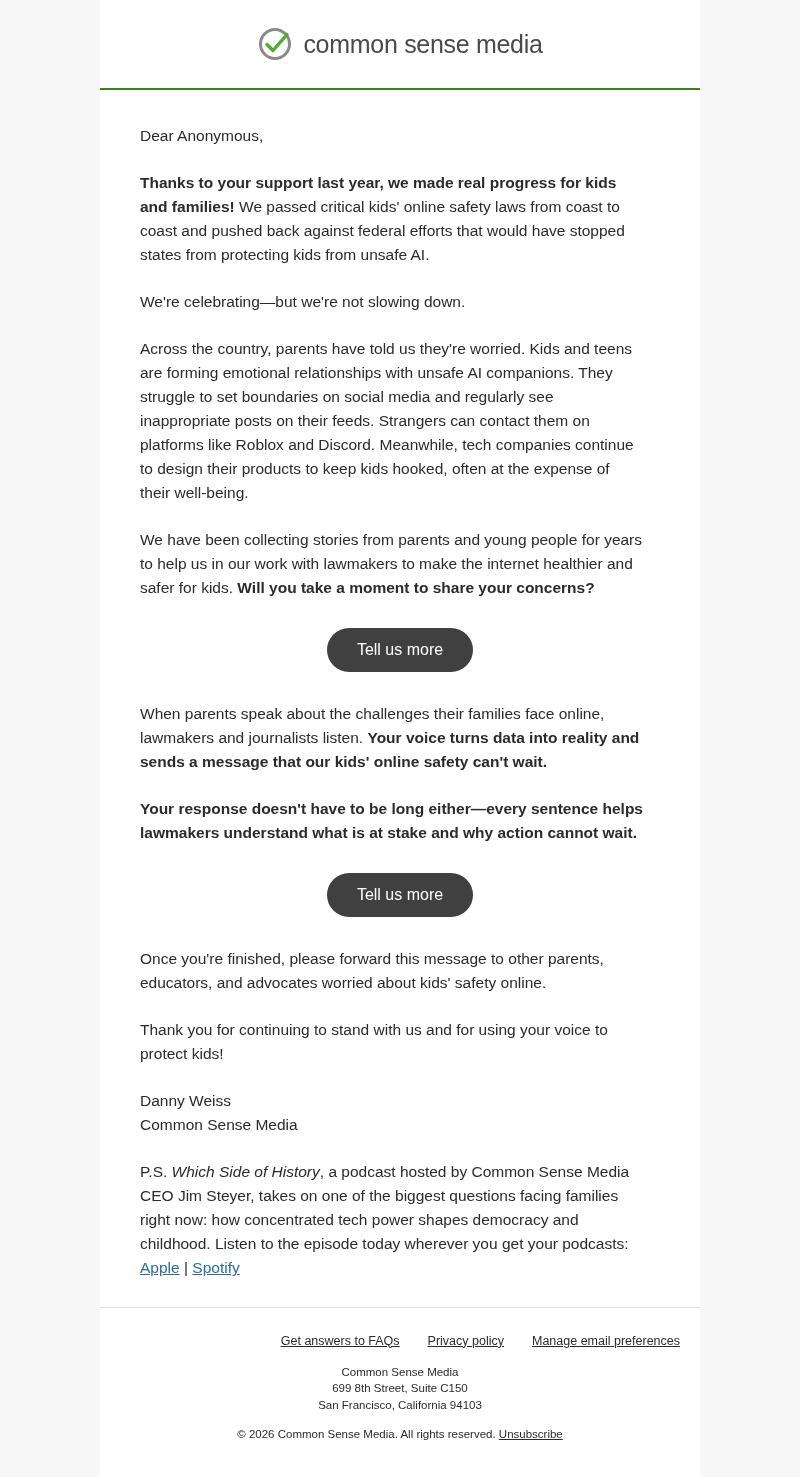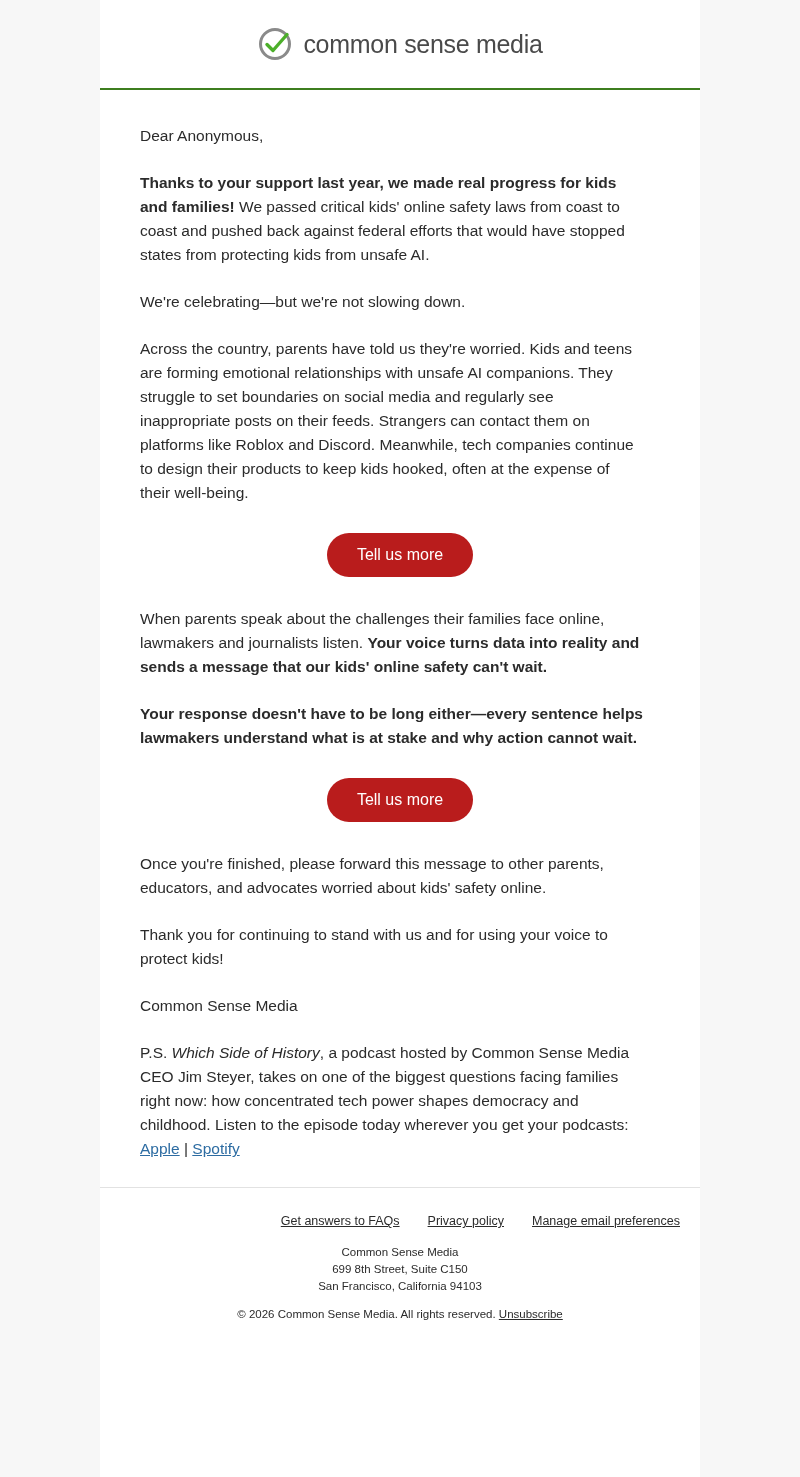--- a/index.html
+++ b/index.html
@@ -60,21 +60,21 @@
   a.inline-link {
     color: #2d6ca2;
     text-decoration: underline;
   }
   .cta-wrap {
     text-align: center;
     margin: 28px 0 30px 0;
   }
   .cta-btn {
     display: inline-block;
-    background: #b91c1c;
+    background: #404040;
     color: #ffffff;
     font-size: 16px;
     padding: 14px 30px;
     border-radius: 26px;
     text-decoration: none;
     line-height: 1;
   }
   .signature-line {
     font-size: 15.5px;
     line-height: 1.55;
@@ -135,20 +135,23 @@
     <p class="para">Dear Anonymous,</p>
 
     <p class="para">
       <span class="b">Thanks to your support last year, we made real progress for kids and families!</span><span> We passed critical kids' online safety laws from coast to coast and pushed back against federal efforts that would have stopped states from protecting kids from unsafe AI.</span>
     </p>
 
     <p class="para">We're celebrating—but we're not slowing down.</p>
 
     <p class="para">Across the country, parents have told us they're worried. Kids and teens are forming emotional relationships with unsafe AI companions. They struggle to set boundaries on social media and regularly see inappropriate posts on their feeds. Strangers can contact them on platforms like Roblox and Discord. Meanwhile, tech companies continue to design their products to keep kids hooked, often at the expense of their well-being.</p>
 
+    <p class="para">
+      <span>We have been collecting stories from parents and young people for years to help us in our work with lawmakers to make the internet healthier and safer for kids. </span><span class="b">Will you take a moment to share your concerns?</span>
+    </p>
 
     <div class="cta-wrap">
       <a class="cta-btn" href="#">Tell us more</a>
     </div>
 
     <p class="para">
       <span>When parents speak about the challenges their families face online, lawmakers and journalists listen. </span><span class="b">Your voice turns data into reality and sends a message that our kids' online safety can't wait.</span>
     </p>
 
     <p class="para">
@@ -157,20 +160,21 @@
 
     <div class="cta-wrap">
       <a class="cta-btn" href="#">Tell us more</a>
     </div>
 
     <p class="para">Once you're finished, please forward this message to other parents, educators, and advocates worried about kids' safety online.</p>
 
     <p class="para">Thank you for continuing to stand with us and for using your voice to protect kids!</p>
 
     <div class="sig-block">
+      <div class="signature-line">Danny Weiss</div>
       <div class="signature-line">Common Sense Media</div>
     </div>
 
     <p class="para">
       <span>P.S. </span><span class="i">Which Side of History</span><span>, a podcast hosted by Common Sense Media CEO Jim Steyer, takes on one of the biggest questions facing families right now: how concentrated tech power shapes democracy and childhood. Listen to the episode today wherever you get your podcasts: </span><a class="inline-link" href="#">Apple</a><span> | </span><a class="inline-link" href="#">Spotify</a>
     </p>
 
   </div>
 
   <div class="footer">

